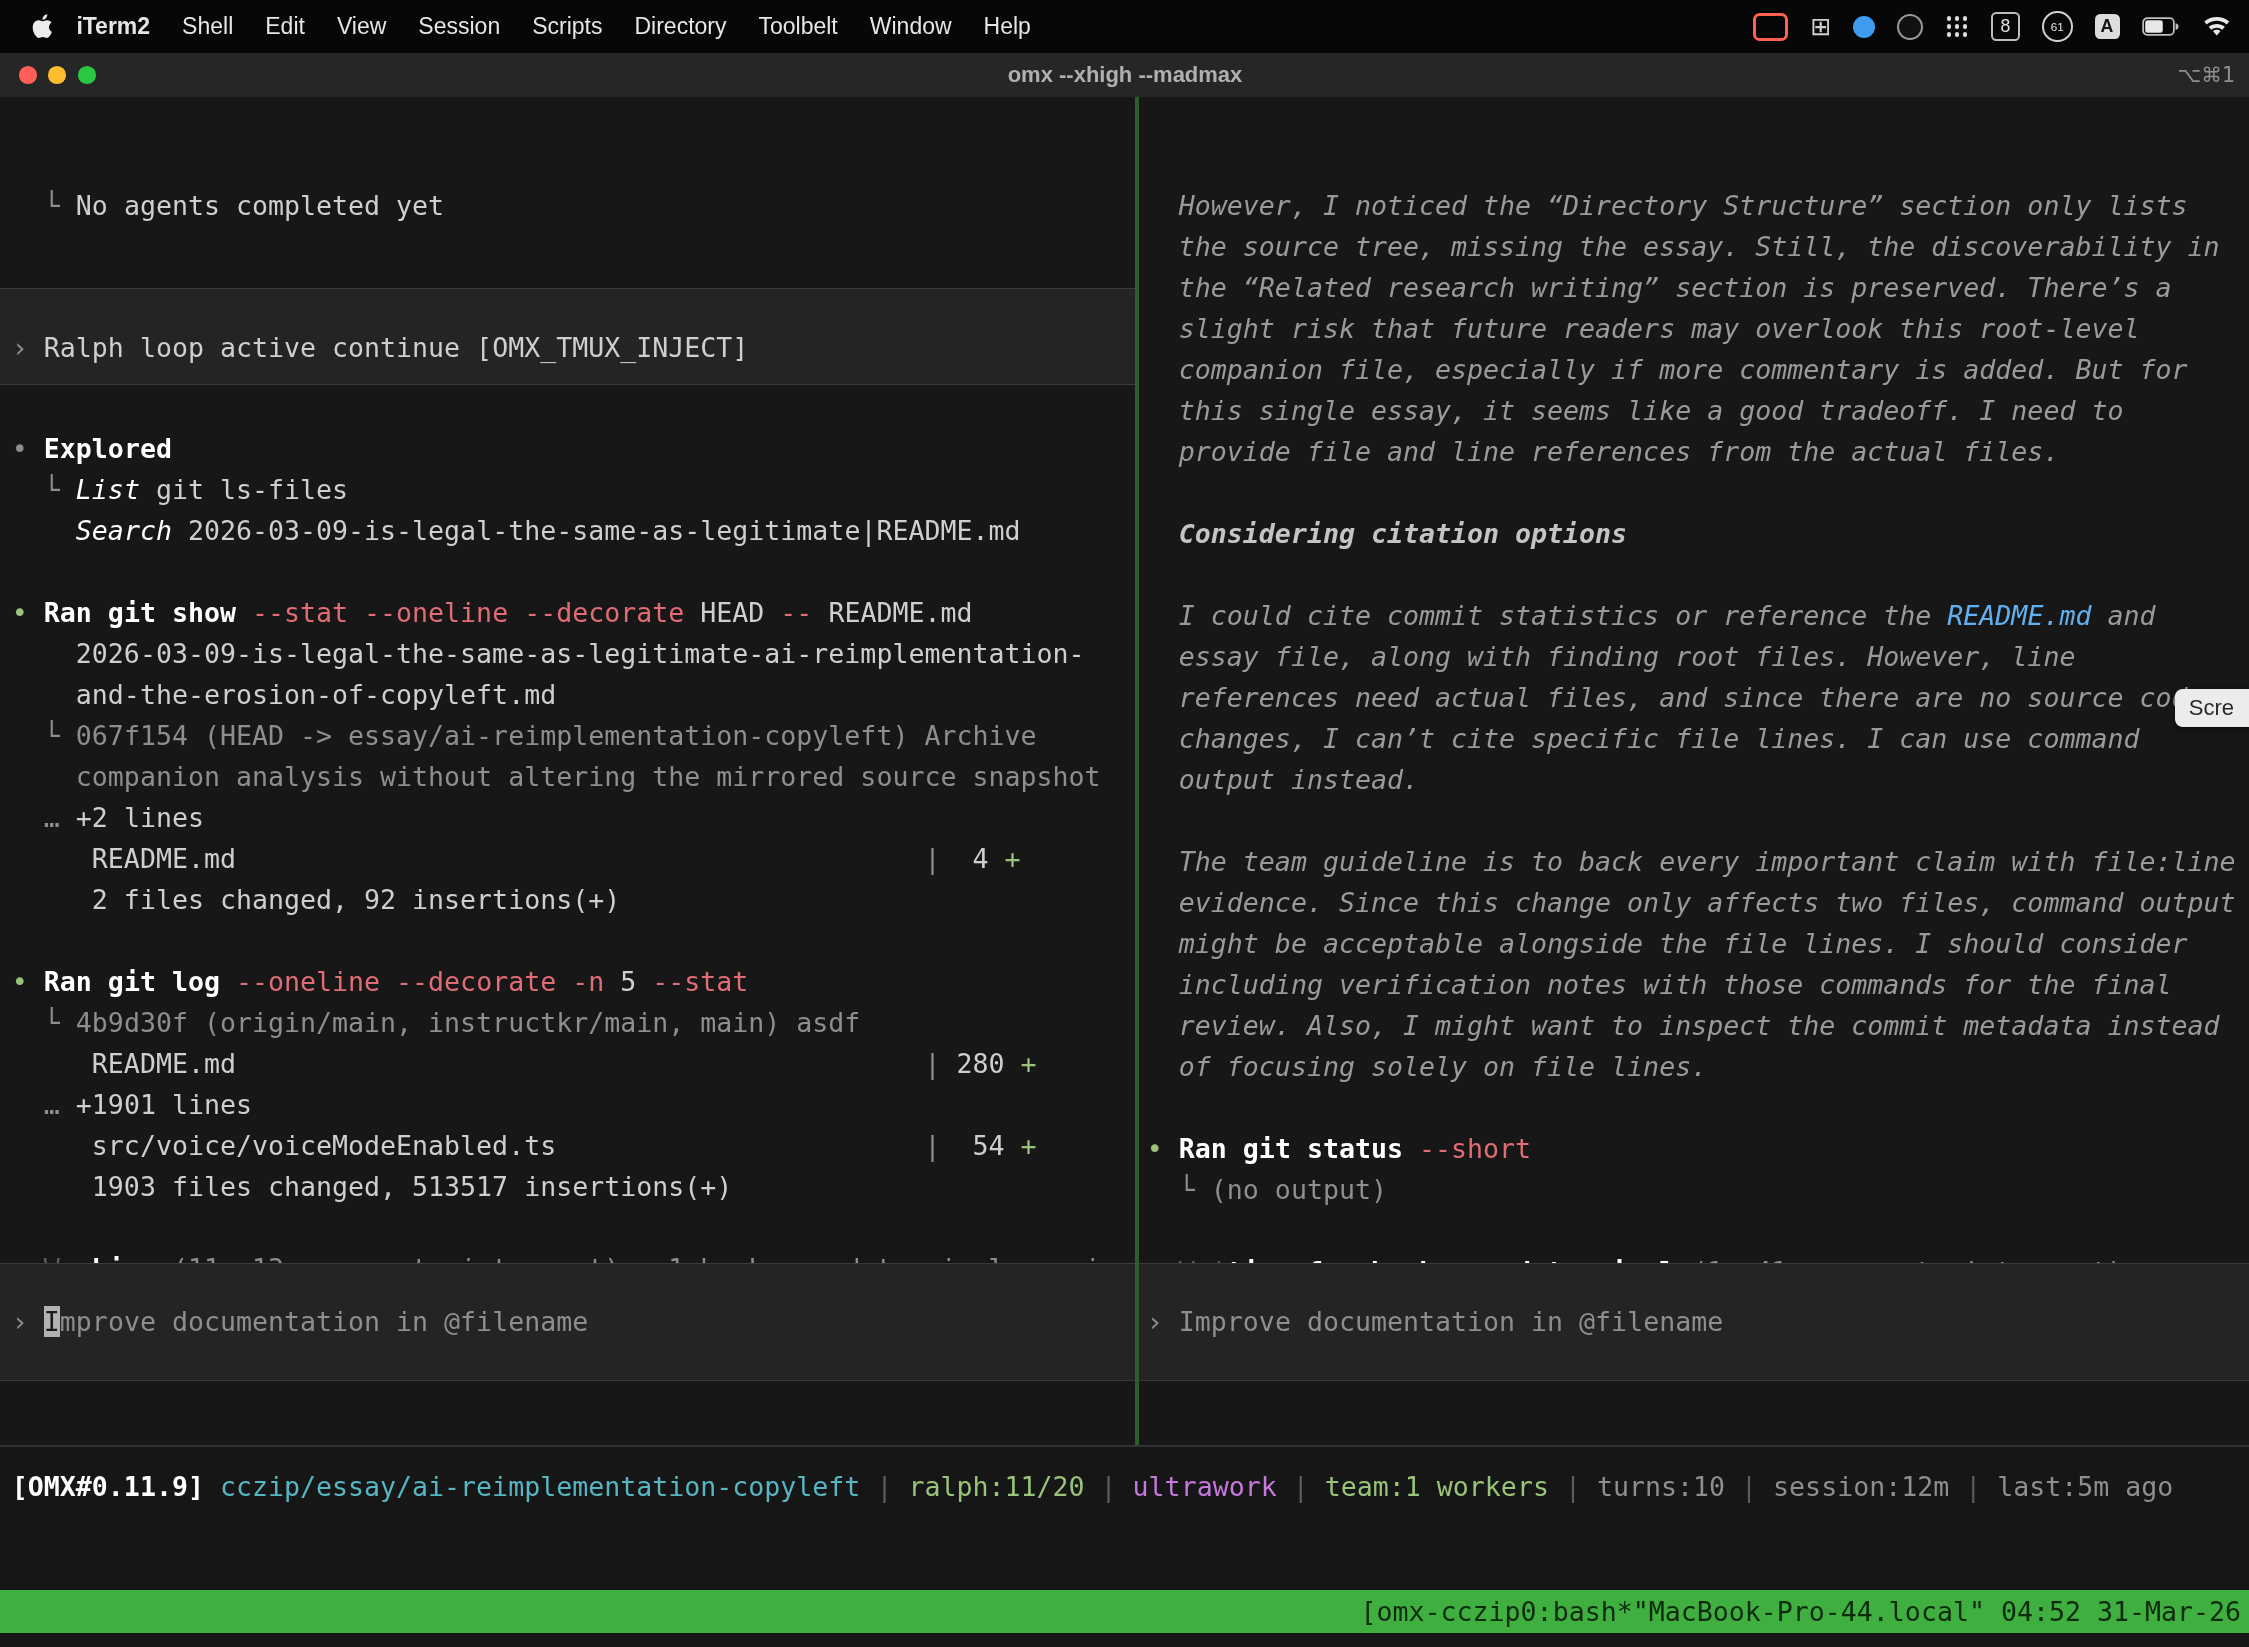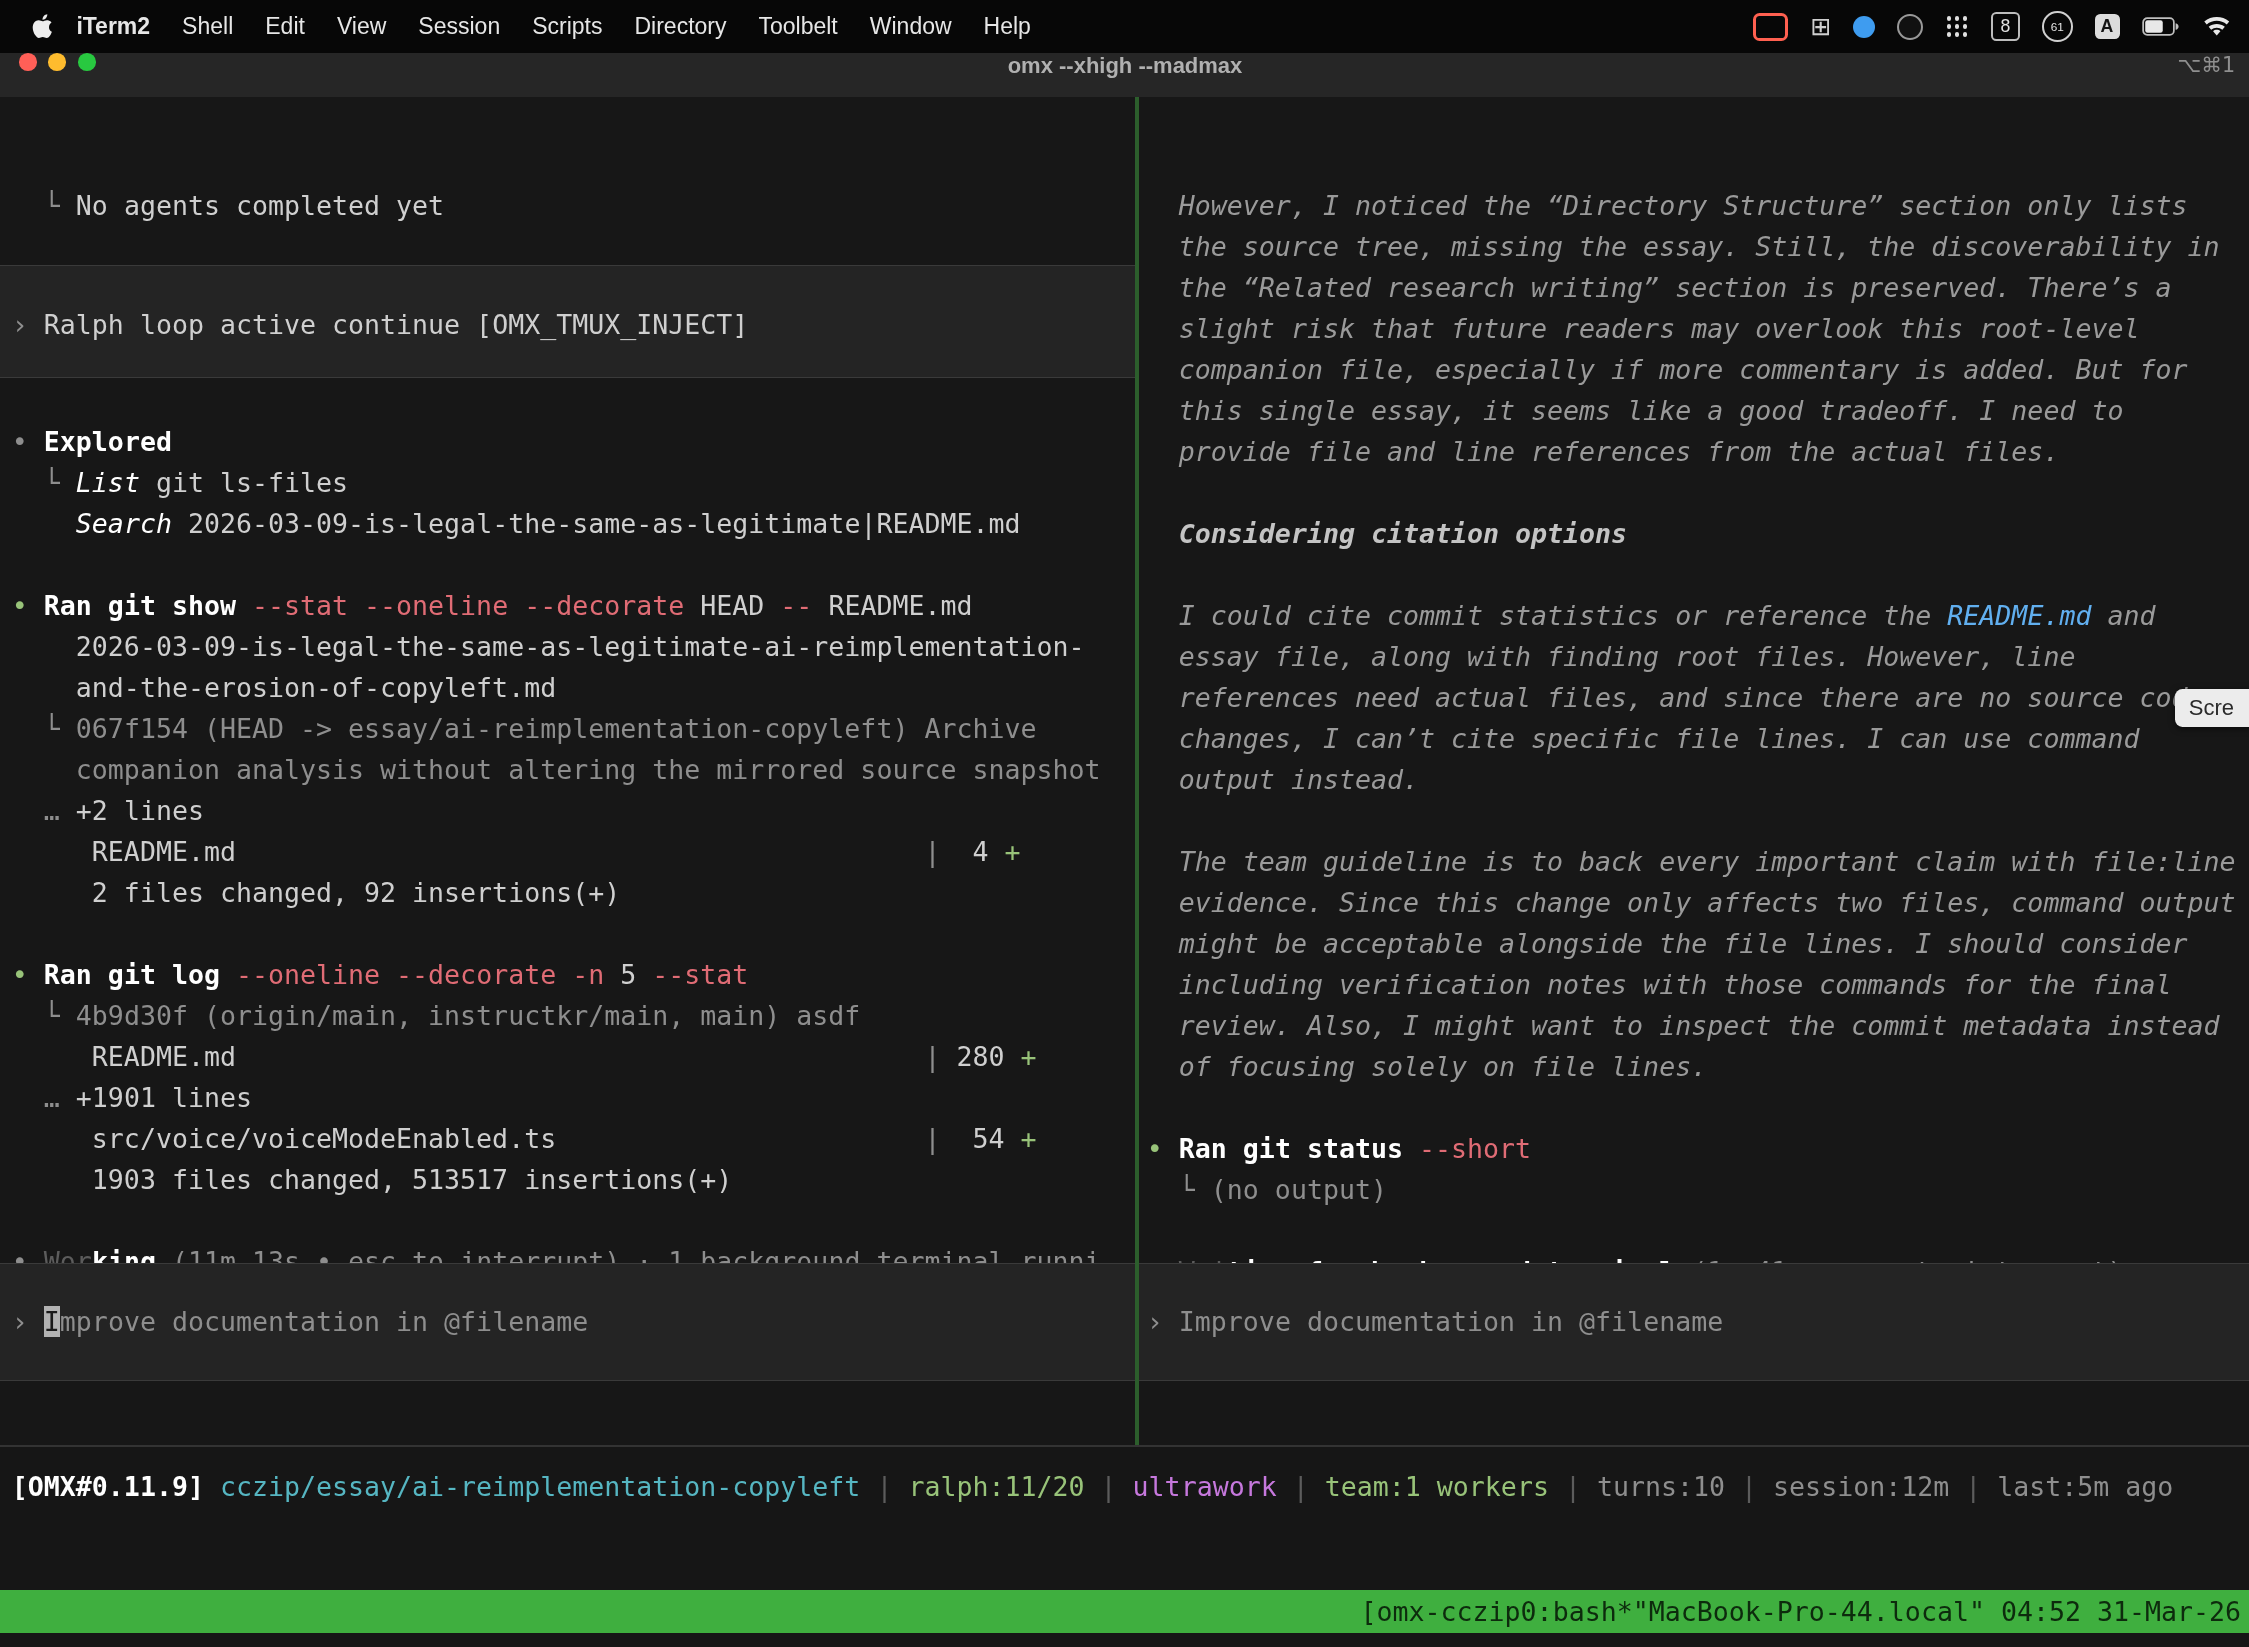--- a/index.html
+++ b/index.html
@@ -22,38 +22,38 @@
   .apps-dots::before{content:"";position:absolute;top:1.5px;left:1.5px;width:4.4px;height:4.4px;border-radius:2.2px;background:#e0e0e0;
      box-shadow:8px 0 0 #e0e0e0,16px 0 0 #e0e0e0,0 8px 0 #e0e0e0,8px 8px 0 #e0e0e0,16px 8px 0 #e0e0e0,0 16px 0 #e0e0e0,8px 16px 0 #e0e0e0,16px 16px 0 #e0e0e0;}
   .key8{width:25px;height:25px;border:2.2px solid #bdbdbd;border-radius:5.2px;font-size:17.7px;color:#e3e3e3;
         display:flex;align-items:center;justify-content:center;font-family:"Liberation Sans",sans-serif;}
   .pct{width:26.6px;height:26.6px;border:2.2px solid #cfcfcf;border-radius:50%;font-size:11.8px;color:#e3e3e3;
        display:flex;align-items:center;justify-content:center;font-family:"Liberation Sans",sans-serif;}
   .inA{width:25px;height:25px;background:#dcdcdc;border-radius:5.2px;color:#141414;font-weight:bold;font-size:17.7px;
        display:flex;align-items:center;justify-content:center;font-family:"Liberation Sans",sans-serif;}
   
   .titlebar{position:absolute;top:53px;left:0;right:0;height:44px;background:#262626;
-            border-bottom:1.5px solid #0a0a0a;display:flex;align-items:flex-start;}
+            border-bottom:1.5px solid #0a0a0a;display:flex;align-items:center;}
   .lights{display:flex;gap:11.8px;padding-left:19px;z-index:2;}
   .light{width:17.7px;height:17.7px;border-radius:50%;}
   .l-close{background:#ff5f57;}.l-min{background:#febc2e;}.l-zoom{background:#28c840;}
   .wtitle{position:absolute;left:0;right:0;text-align:center;color:#b0b0b0;
           font-family:"Liberation Sans",sans-serif;font-weight:bold;font-size:22px;}
   .wshort{margin-left:auto;padding-right:14.8px;color:#8f8f8f;font-size:20.7px;z-index:2;
           font-family:"DejaVu Sans",sans-serif;}
   
   .term{position:absolute;top:97px;left:0;right:0;height:1348px;display:flex;background:#171717;}
   .pane{position:relative;overflow:hidden;font-size:26.6px;line-height:41px;white-space:pre;box-sizing:border-box;}
   .pane-left{width:1135px;padding:5.9px 0 0 11.8px;}
   .divider{width:4.4px;background:#2c5e2c;}
   .pane-right{flex:1;padding:5.9px 0 0 7.4px;}
   .ln{height:41px;}
   .ln.gap{margin-top:41px;}
   .boxline{background:#242424;border-top:1.5px solid #3a3a3a;border-bottom:1.5px solid #3a3a3a;
-           margin-top:39px;margin-bottom:43px;padding-top:38px;padding-bottom:32px;}
+           margin-top:62px;margin-bottom:43px;padding-top:38px;padding-bottom:16px;}
   .pane-left .boxline{margin-left:-11.8px;padding-left:11.8px;}
   .inputbox{position:absolute;left:0;right:0;top:1166px;height:118px;box-sizing:border-box;
             background:#242424;border-top:1.5px solid #3a3a3a;border-bottom:1.5px solid #3a3a3a;padding-top:37px;}
   .pane-left .inputbox{padding-left:11.8px;}
   .pane-right .inputbox{padding-left:7.4px;}
   .statusline{position:absolute;left:0;right:0;top:1285px;height:41px;}
   .pane-left .statusline{padding-left:11.8px;}
   .pane-right .statusline{padding-left:7.4px;}
   .term-bottom{position:absolute;top:1445px;left:0;right:0;height:1.5px;background:#333;}
   

